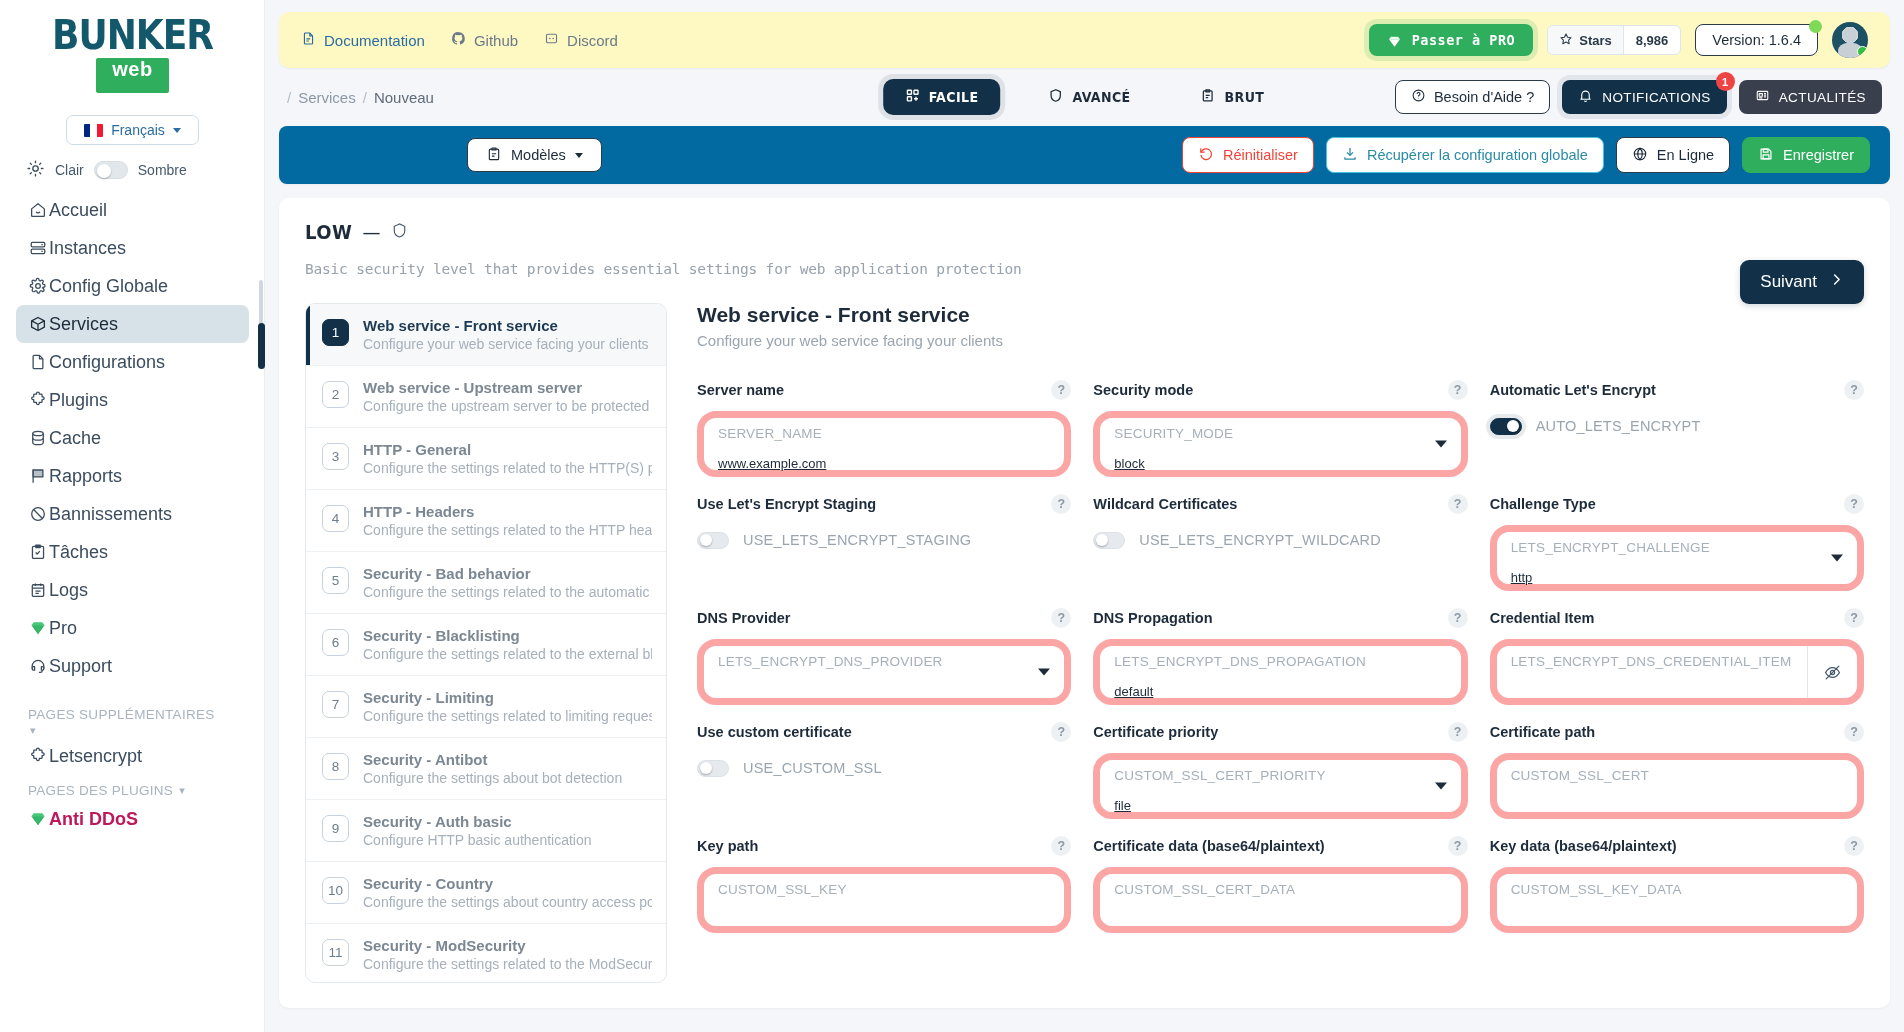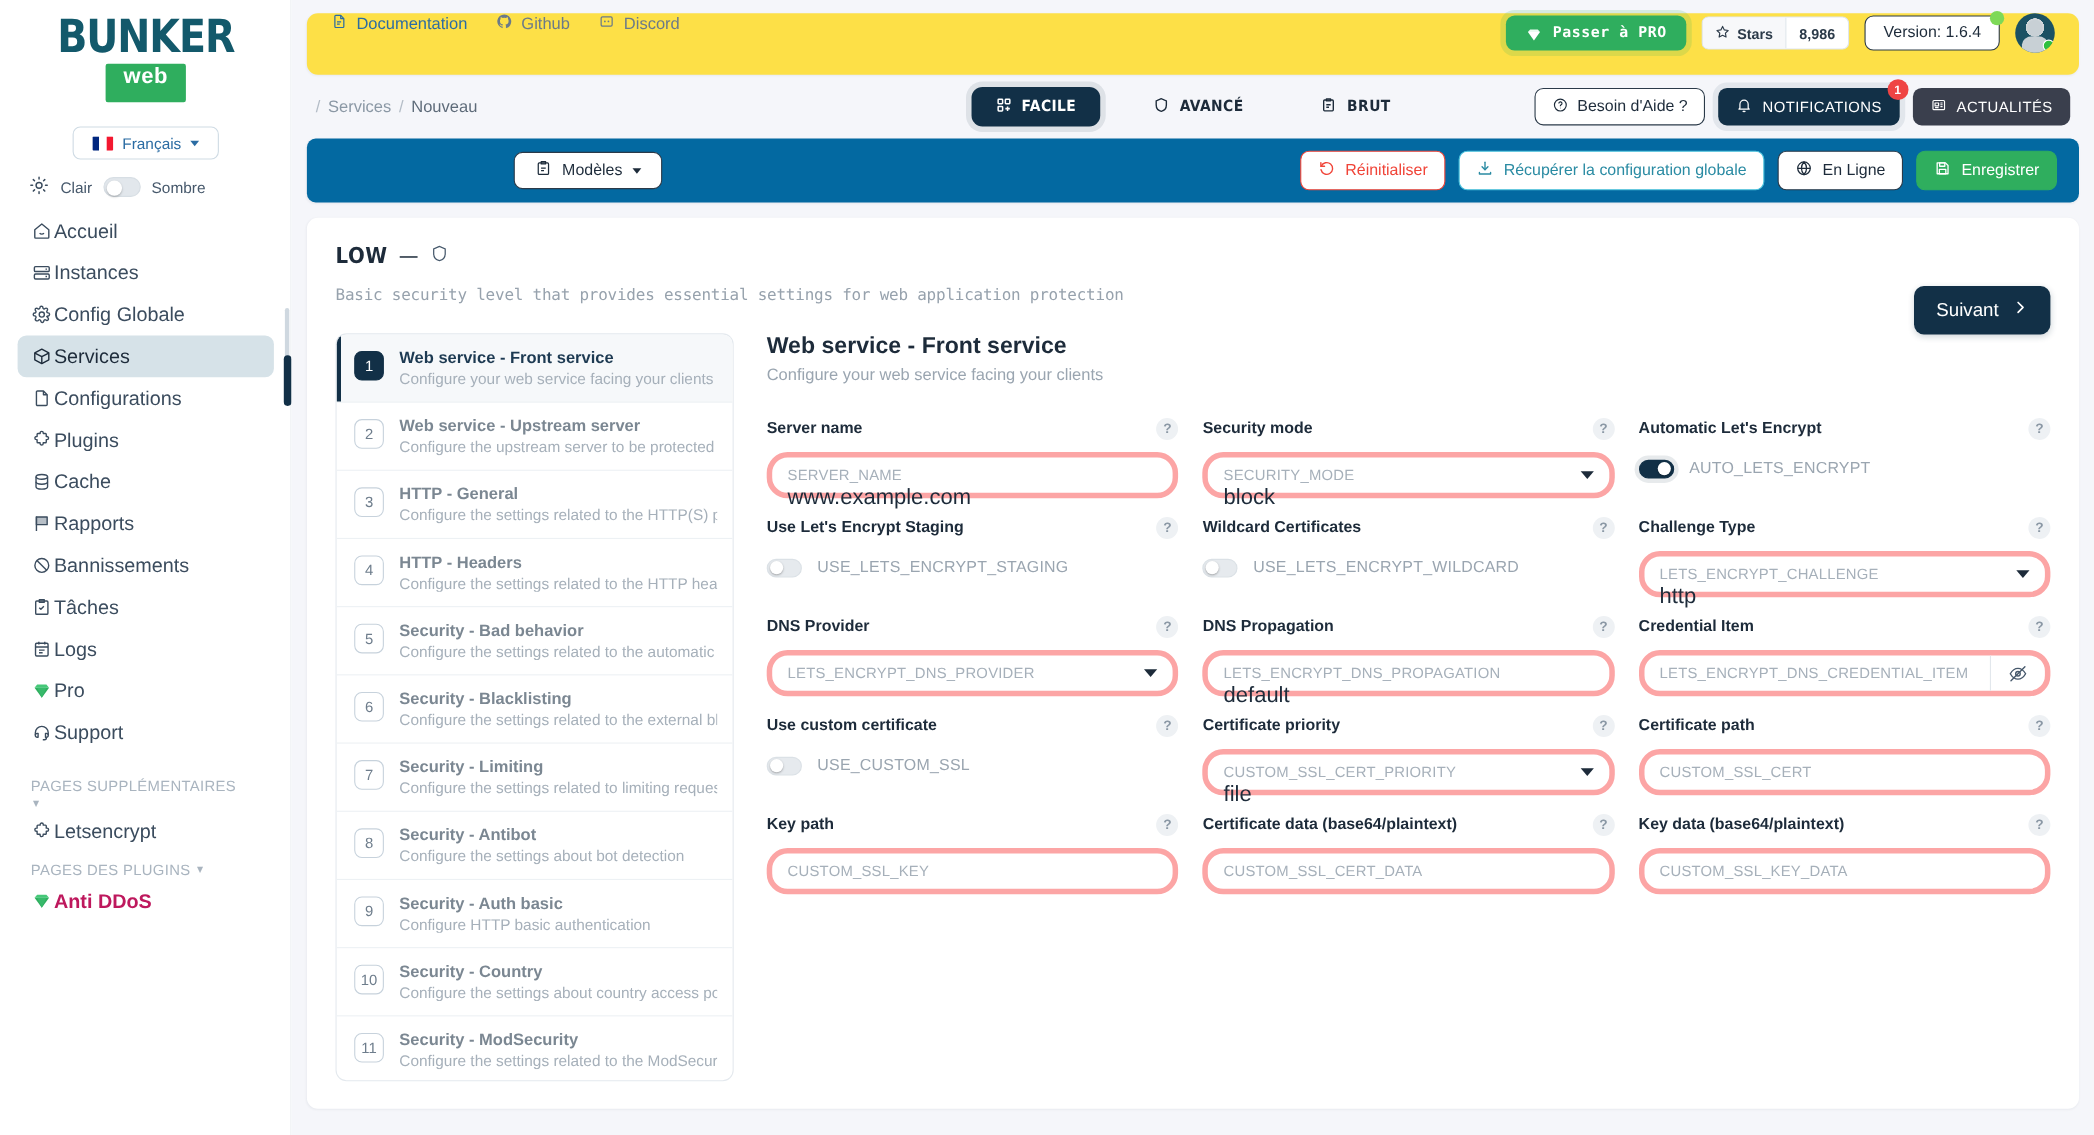--- a/index.html
+++ b/index.html
@@ -102,22 +102,22 @@
   }
   .active-marker{
     position:absolute; left:258px; top:323px; width:7px; height:46px;
     background:#123047; border-radius:4px; z-index: 5;
   }
 
   
   .main { flex:1; height:1032px; position:relative; overflow:hidden; padding: 12px 14px 0 14px; }
 
   .topbar {
-    height: 56px; background:#fde047; border-radius: 10px;
-    display:flex; align-items:flex-start; padding: 0 22px;
+    height: 56px; background:#fef9c3; border-radius: 10px;
+    display:flex; align-items:center; padding: 0 22px;
     box-shadow: 0 1px 2px rgba(20,40,60,.05);
   }
   .toplinks { display:flex; align-items:center; gap: 26px; }
   .toplink { display:flex; align-items:center; gap:8px; font-size:15px; color:#6b7a89; cursor:pointer;}
   .toplink.active { color:#2b6ca3; }
   .toplink svg { width:15px; height:15px; }
   .topright { margin-left:auto; display:flex; align-items:center; gap:14px; }
 
   .pro-btn {
     background:#2fae5e; color:#fff; border-radius:8px; height:32px;
@@ -257,25 +257,25 @@
   .field{ padding-bottom: 6px; }
   .flabel{
     display:flex;align-items:center;font-size:14.5px;font-weight:700;color:#1d2b3a;
     height:26px; margin-bottom: 8px;
   }
   .help{
     margin-left:auto; width:20px;height:20px;border-radius:50%;background:#eef1f4;
     color:#8b98a5;font-size:12.5px;display:flex;align-items:center;justify-content:center;cursor:pointer;
   }
   .inp{
-    border:5px solid #fca5a5; border-radius:19px; height:42px; padding: 8px 14px;
+    border:7px solid #fca5a5; border-radius:19px; height:66px; padding: 8px 14px;
     position:relative; background:#fff; cursor:text;
   }
   .inp .ph{ color:#a6b0ba; font-size:13.5px; letter-spacing:.2px; }
-  .inp .val{ color:#1d2b3a; font-size:20px; margin-top:2px; }
+  .inp .val{ color:#1d2b3a; font-size:13px; margin-top:15px;text-decoration:underline; }
   .inp .caret{
     position:absolute; right:14px; top:50%; transform:translateY(-50%);
     width:0;height:0;border-left:6px solid transparent;border-right:6px solid transparent;border-top:7px solid #1d2b3a;
   }
   .inp.with-eye{ padding-right:60px; }
   .eye-btn{
     position:absolute; right:0; top:0; bottom:0; width:50px; border-left:1px solid #e2e7ec;
     display:flex;align-items:center;justify-content:center;cursor:pointer;
   }
   .toggle-row{ display:flex; align-items:center; gap:14px; height:30px; }

